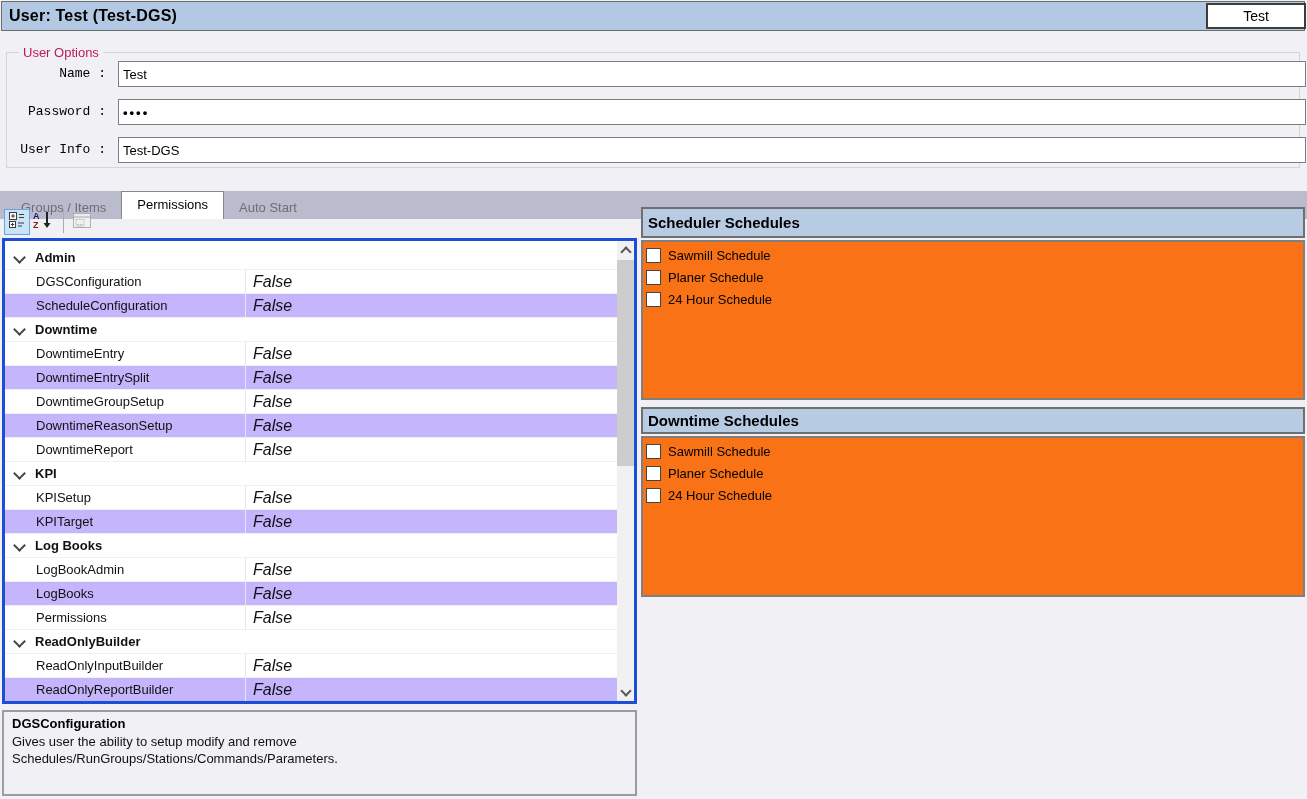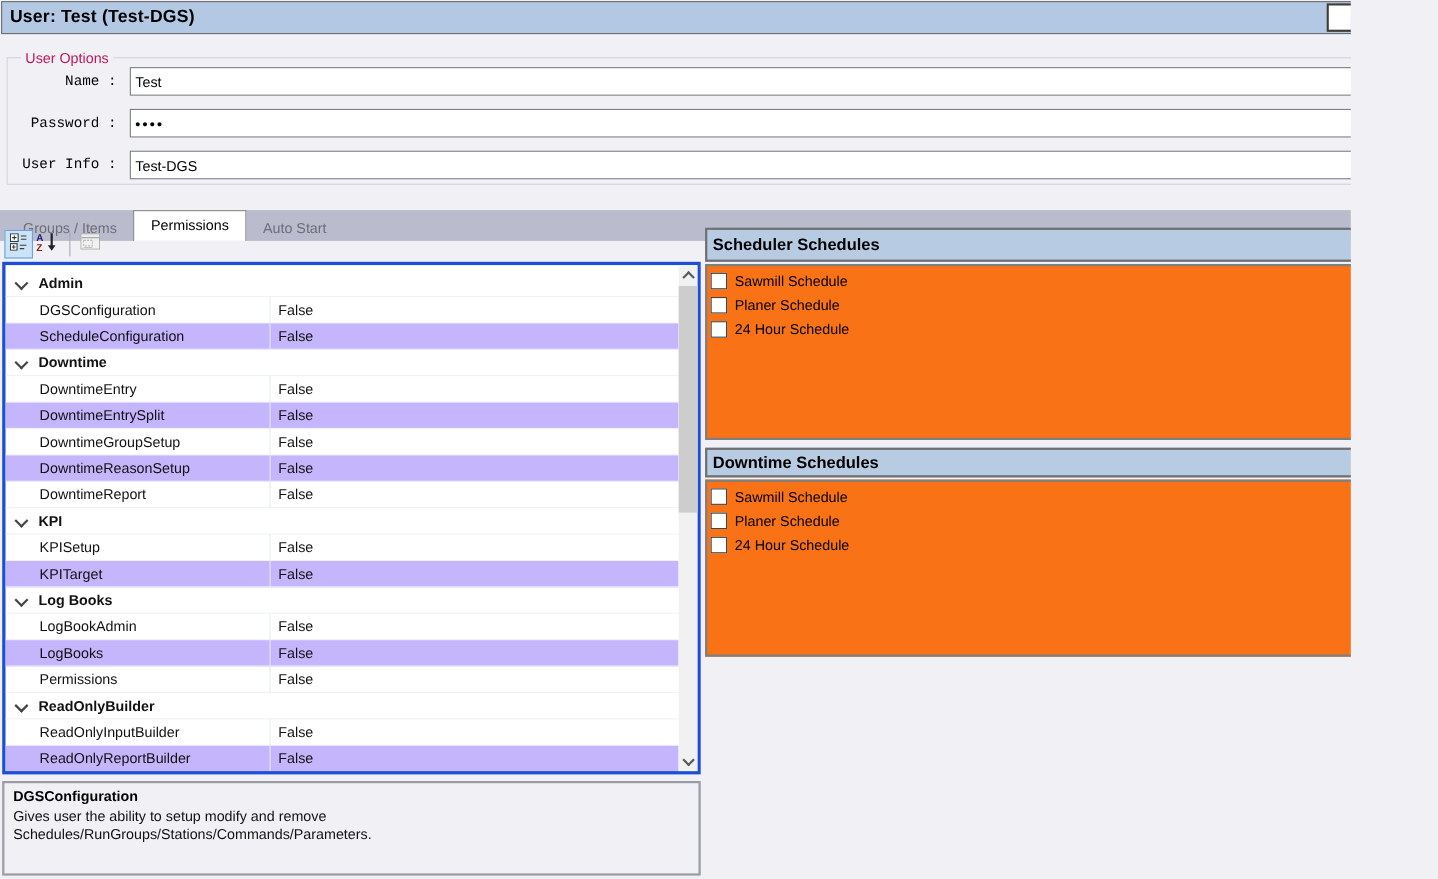--- a/index.html
+++ b/index.html
@@ -1,17 +1,17 @@
 <!DOCTYPE html>
 <html><head>
 <meta charset="utf-8">
 <style>
   html,body{margin:0;padding:0;}
   body{font-family:"Liberation Sans",sans-serif;background:#f0f0f5;}
-  .app{position:relative;width:1206px;height:799px;background:#f0f0f5;overflow:hidden;padding-left:22px;}
+  .app{position:relative;width:1307px;height:799px;background:#f0f0f5;overflow:hidden;}
 
   
   .titlebar{position:absolute;left:1px;top:1px;width:1302px;height:28px;background:#b3c8e2;
     border:1px solid #6d6d6d;display:flex;align-items:center;}
   .titlebar .title{font-size:16px;font-weight:bold;color:#000;padding-left:7px;letter-spacing:.2px;}
   .user-badge{position:absolute;left:1206px;top:3px;width:96px;height:22px;background:#fff;
     border:2px solid #3c3c3c;text-align:center;font-size:14px;line-height:22px;}
 
   
   .groupbox{position:absolute;left:6px;top:52px;width:1292px;height:114px;border:1px solid #d4d4dc;}
@@ -42,21 +42,21 @@
   
   .propgrid{position:absolute;left:2px;top:238px;width:635px;height:466px;border:3px solid #1d4ed8;
     background:#fff;box-sizing:border-box;}
   .pg-rows{position:absolute;left:0;top:0;right:17px;bottom:0;padding-top:5px;overflow:hidden;}
   .pg-row{position:relative;height:24px;border-bottom:1px solid #eef2f7;box-sizing:border-box;}
   .pg-row.alt{background:#c4b5fd;}
   .pg-row .chev{position:absolute;left:10px;top:7px;width:7px;height:7px;
     border-right:2px solid #454545;border-bottom:2px solid #454545;transform:rotate(45deg);}
   .pg-name{position:absolute;left:31px;top:0;line-height:23px;font-size:13px;color:#111;white-space:nowrap;}
   .pg-row.cat .pg-name{font-weight:bold;left:30px;}
-  .pg-val{position:absolute;left:248px;top:0;line-height:23px;font-size:13px;color:#111;}
+  .pg-val{position:absolute;left:248px;top:0;line-height:23px;font-size:16px;color:#111;font-style:italic;}
   .pg-row.prop::before{content:"";position:absolute;left:240px;top:0;bottom:-1px;border-left:1px solid #e4e9f0;}
 
   
   .vscroll{position:absolute;top:0;right:0;width:17px;bottom:0;background:#f1f1f1;}
   .sb-btn{position:absolute;left:0;width:17px;height:18px;display:flex;align-items:center;justify-content:center;}
   .sb-up{top:0;}
   .sb-down{bottom:0;}
   .sb-chev{width:6px;height:6px;border-right:2px solid #5a5a5a;border-bottom:2px solid #5a5a5a;}
   .sb-up .sb-chev{transform:rotate(-135deg);margin-top:4px;}
   .sb-down .sb-chev{transform:rotate(45deg);margin-bottom:3px;}

